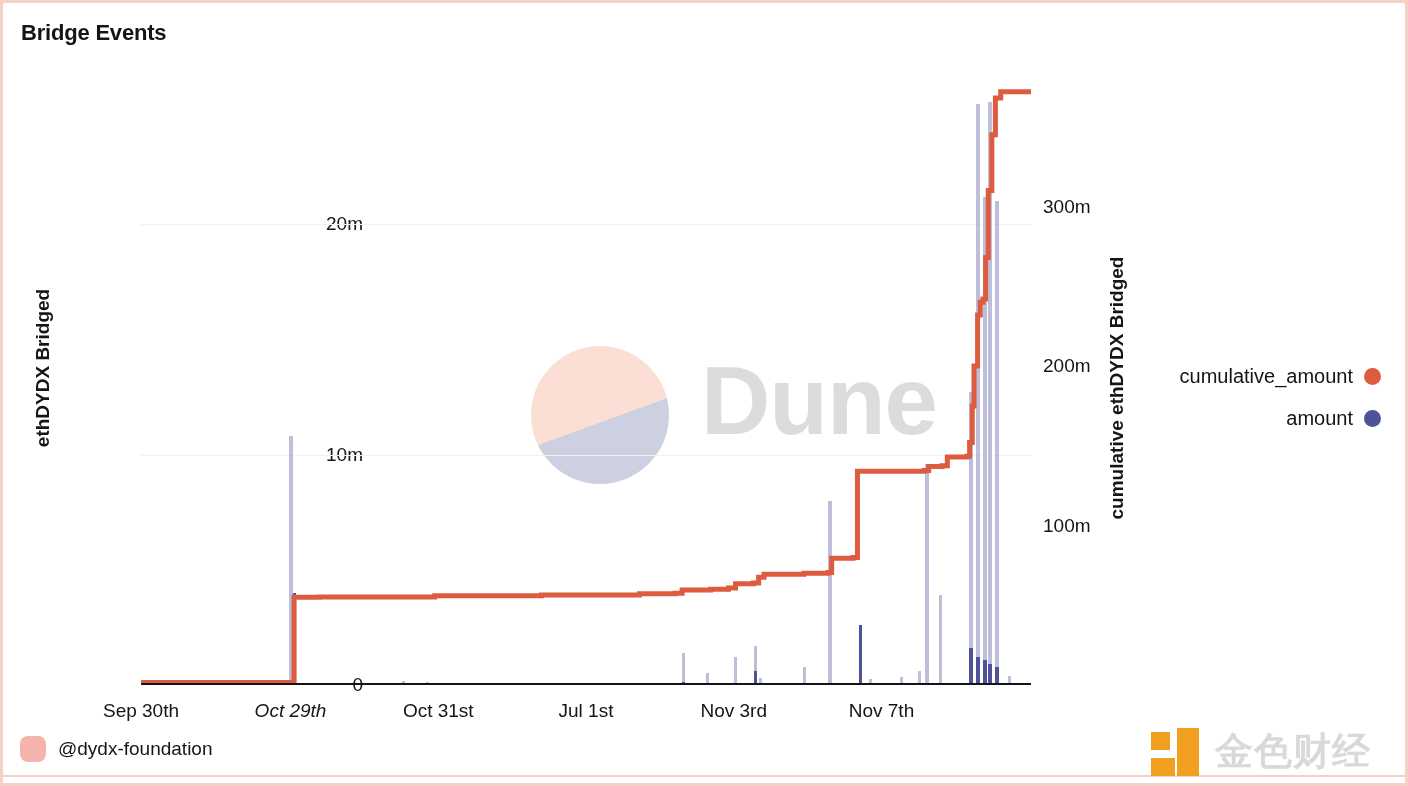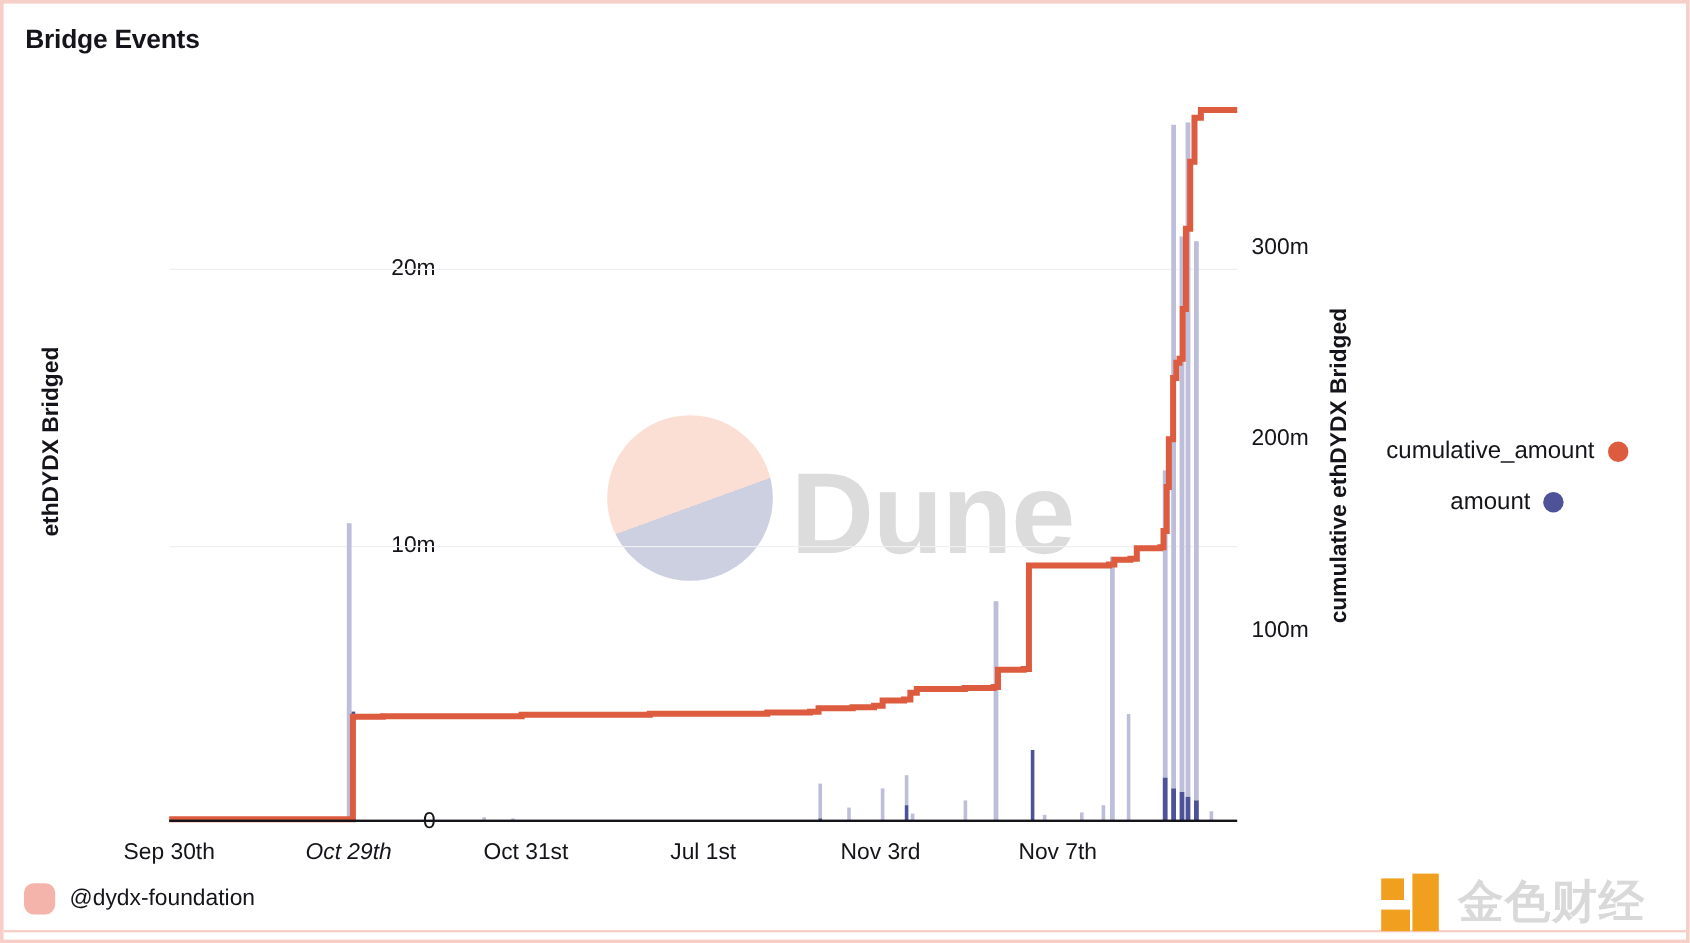--- a/index.html
+++ b/index.html
@@ -108,21 +108,21 @@
   
   #legend {
     position: absolute;
     left: 1128px;
     top: 352px;
     width: 250px;
   }
   .legend-row {
     display: flex;
     align-items: center;
-    justify-content: center;
+    justify-content: flex-end;
     gap: 11px;
     height: 42px;
   }
   .legend-label {
     font-size: 20px;
     color: #15141a;
     white-space: nowrap;
     overflow: hidden;
     text-overflow: clip;
     max-width: 205px;
@@ -132,25 +132,25 @@
   .legend-swatch {
     width: 17px;
     height: 17px;
     border-radius: 50%;
     flex: none;
   }
 
   
   #dune-watermark {
     position: absolute;
-    left: 503px;
+    left: 528px;
     top: 343px;
     display: flex;
-    align-items: flex-end;
-    gap: 15px;
+    align-items: flex-start;
+    gap: 32px;
     pointer-events: none;
   }
   #dune-mark {
     width: 138px;
     height: 138px;
     border-radius: 50%;
     background: linear-gradient(160deg, #fbdfd4 0%, #fbdfd4 54%, #ccd0e0 54%, #ccd0e0 100%);
   }
   #dune-text {
     font-size: 96px;

